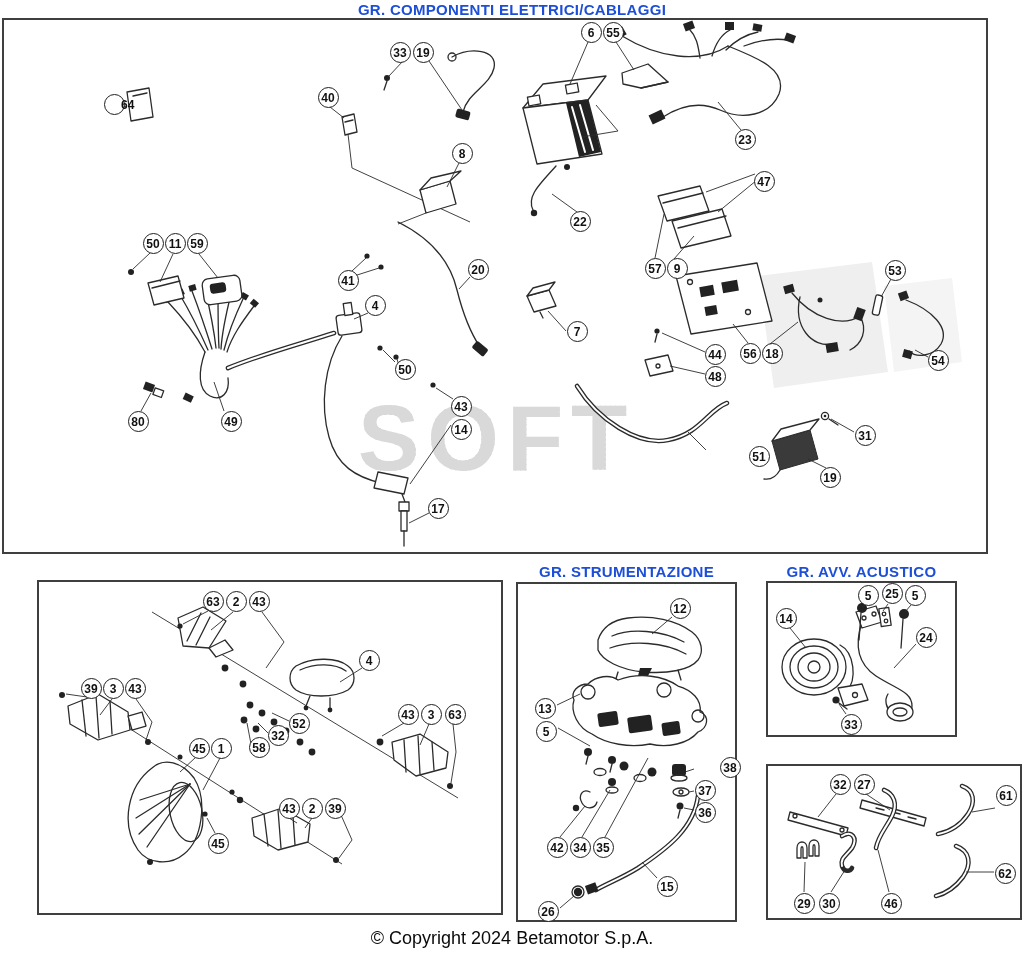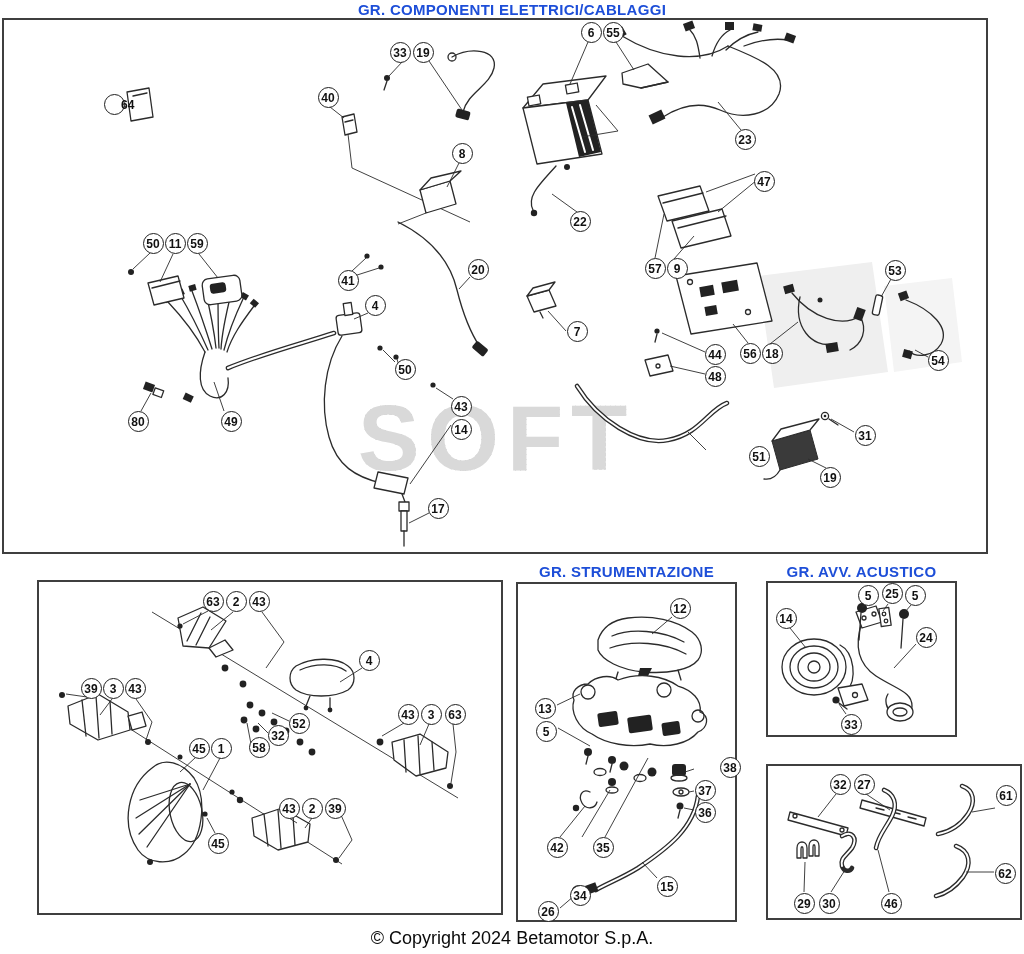--- a/index.html
+++ b/index.html
@@ -491,21 +491,21 @@
       <div class="callout" style="left: 301.5px; top: 797.5px;">2</div>
       <div class="callout" style="left: 324.5px; top: 797.5px;">39</div>
       <div class="callout" style="left: 207.5px; top: 832.5px;">45</div>
       <div class="callout" style="left: 669.5px; top: 597.5px;">12</div>
       <div class="callout" style="left: 534.5px; top: 697.5px;">13</div>
       <div class="callout" style="left: 535.5px; top: 720.5px;">5</div>
       <div class="callout" style="left: 694.5px; top: 756.5px; margin-left: 25px;">38</div>
       <div class="callout" style="left: 694.5px; top: 779.5px;">37</div>
       <div class="callout" style="left: 694.5px; top: 801.5px;">36</div>
       <div class="callout" style="left: 546.5px; top: 836.5px;">42</div>
-      <div class="callout" style="left: 569.5px; top: 836.5px; margin-top: 48px;">34</div>
+      <div class="callout" style="left: 569.5px; top: 836.5px;">34</div>
       <div class="callout" style="left: 592.5px; top: 836.5px;">35</div>
       <div class="callout" style="left: 656.5px; top: 875.5px;">15</div>
       <div class="callout" style="left: 537.5px; top: 900.5px;">26</div>
       <div class="callout" style="left: 775.5px; top: 607.5px;">14</div>
       <div class="callout" style="left: 857.5px; top: 584.5px;">5</div>
       <div class="callout" style="left: 881.5px; top: 582.5px;">25</div>
       <div class="callout" style="left: 904.5px; top: 584.5px;">5</div>
       <div class="callout" style="left: 915.5px; top: 626.5px;">24</div>
       <div class="callout" style="left: 840.5px; top: 713.5px;">33</div>
       <div class="callout" style="left: 829.5px; top: 773.5px;">32</div>

